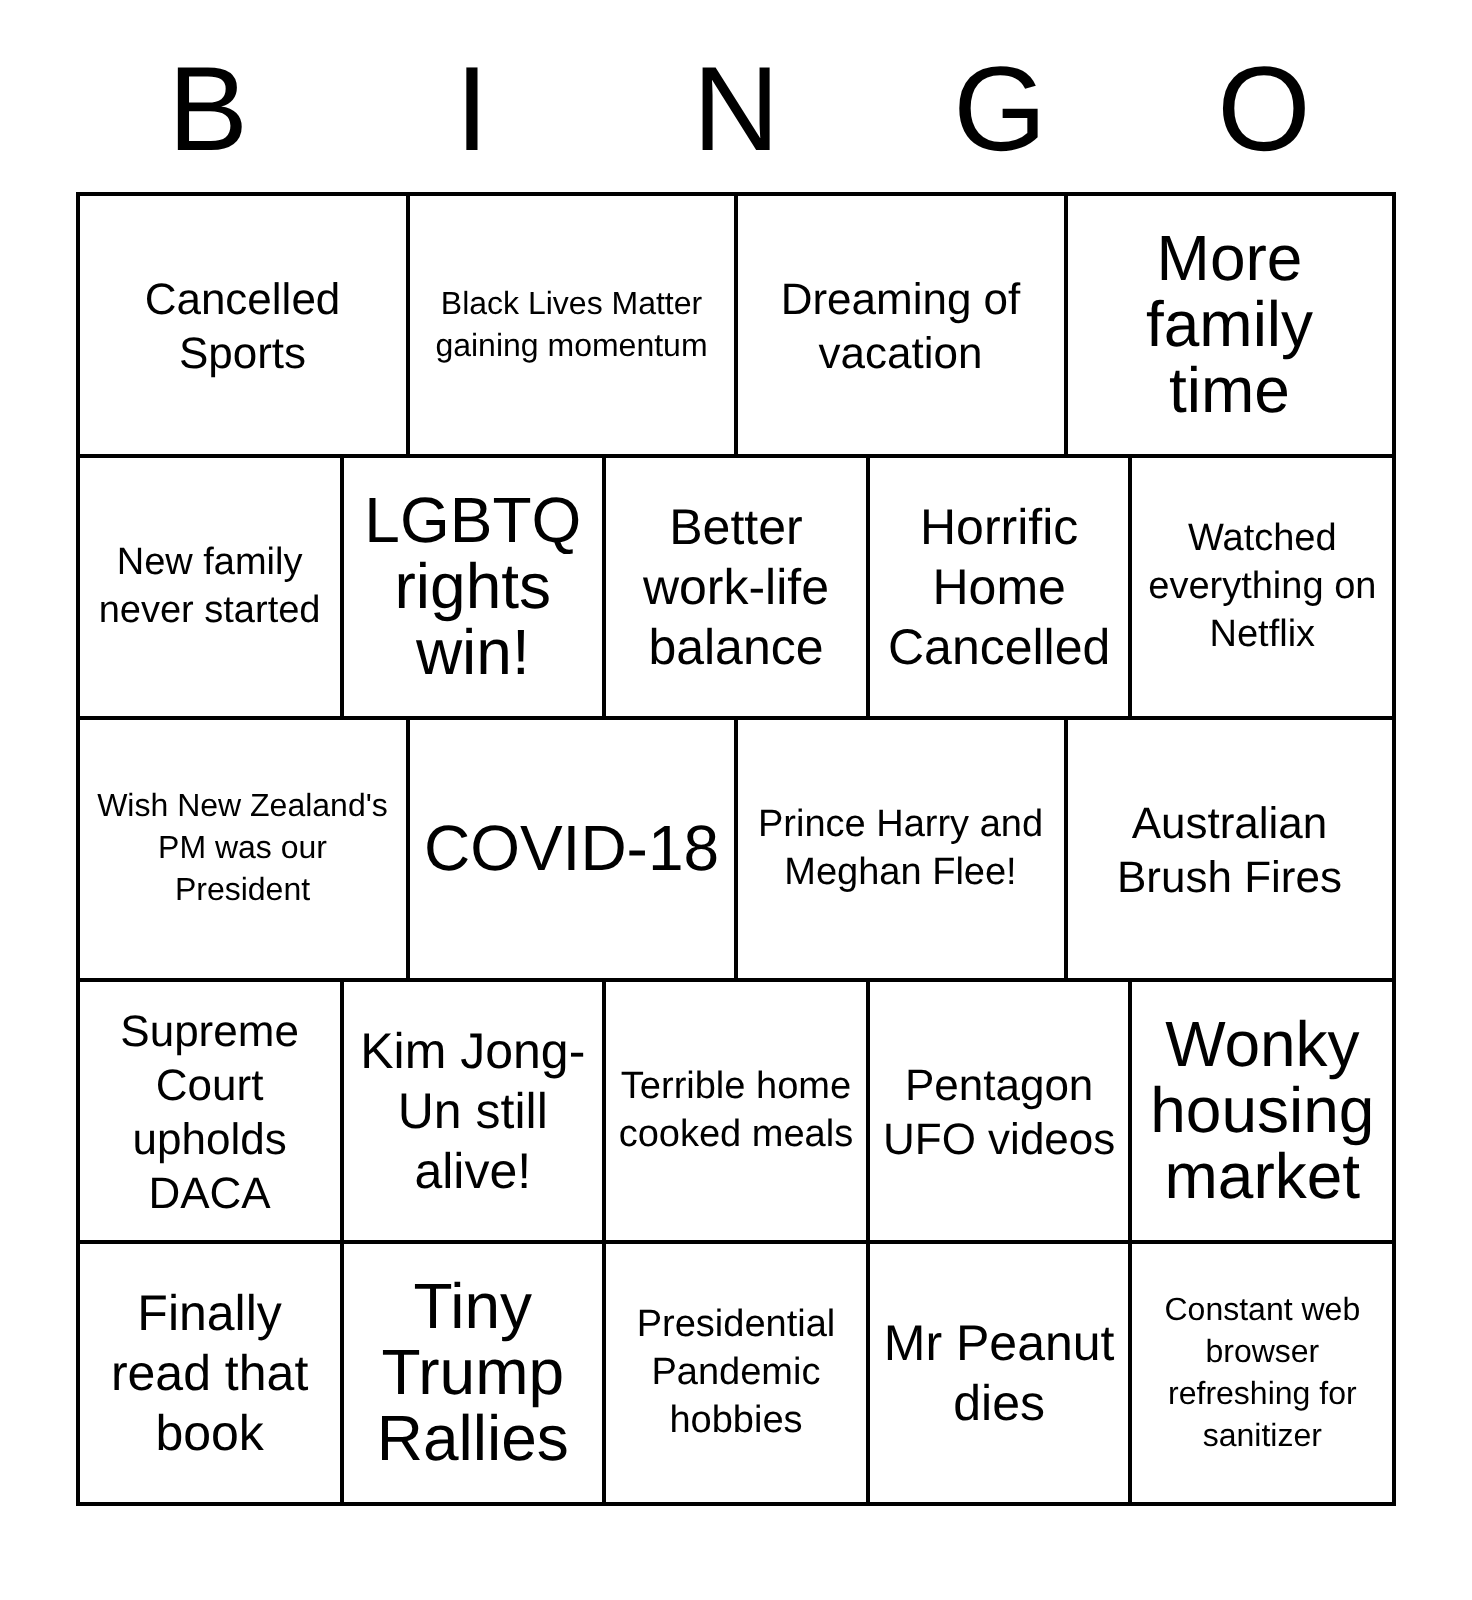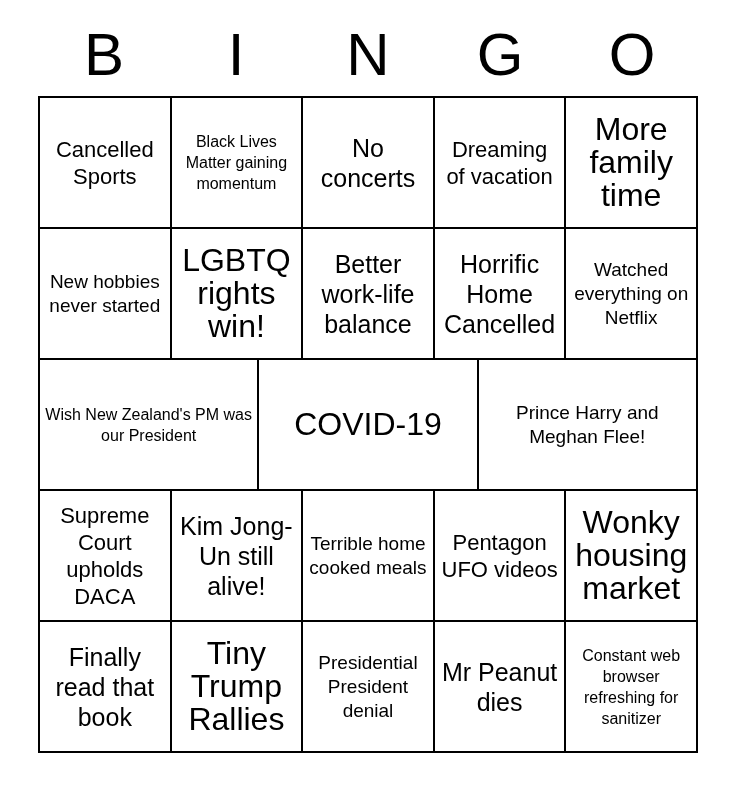--- a/index.html
+++ b/index.html
@@ -87,58 +87,58 @@
 
   <div class="grid">
 
     <div class="row">
       <div class="cell fs-md">
           <span>Cancelled Sports</span>
         </div>
       <div class="cell fs-xs">
           <span>Black Lives Matter gaining momentum</span>
         </div>
-      <div class="cell fs-lg">
-          <span>No concerts</span>
-        </div>
       <div class="cell fs-md">
           <span>Dreaming of vacation</span>
         </div>
       <div class="cell fs-xl">
           <span>More family time</span>
         </div>
     </div>
 
     <div class="row">
       <div class="cell fs-sm">
-          <span>New hobbies never started</span>
+          <span>New family never started</span>
         </div>
       <div class="cell fs-xl">
           <span>LGBTQ rights win!</span>
         </div>
       <div class="cell fs-lg">
           <span>Better work-life balance</span>
         </div>
       <div class="cell fs-lg">
           <span>Horrific Home Cancelled</span>
         </div>
       <div class="cell fs-sm">
           <span>Watched everything on Netflix</span>
         </div>
     </div>
 
     <div class="row">
       <div class="cell fs-xs">
           <span>Wish New Zealand's PM was our President</span>
         </div>
       <div class="cell fs-xl">
-          <span>COVID-19</span>
+          <span>COVID-18</span>
         </div>
       <div class="cell fs-sm">
           <span>Prince Harry and Meghan Flee!</span>
+        </div>
+      <div class="cell fs-md">
+          <span>Australian Brush Fires</span>
         </div>
     </div>
 
     <div class="row">
       <div class="cell fs-md">
           <span>Supreme Court upholds DACA</span>
         </div>
       <div class="cell fs-lg">
           <span>Kim Jong-Un still alive!</span>
         </div>
@@ -154,21 +154,21 @@
     </div>
 
     <div class="row">
       <div class="cell fs-lg">
           <span>Finally read that book</span>
         </div>
       <div class="cell fs-xl">
           <span>Tiny Trump Rallies</span>
         </div>
       <div class="cell fs-sm">
-          <span>Presidential President denial</span>
+          <span>Presidential Pandemic hobbies</span>
         </div>
       <div class="cell fs-lg">
           <span>Mr Peanut dies</span>
         </div>
       <div class="cell fs-xs">
           <span>Constant web browser refreshing for sanitizer</span>
         </div>
     </div>
 
   </div>

